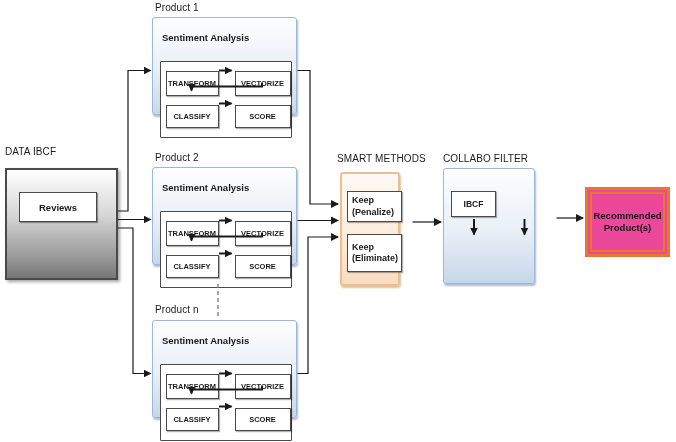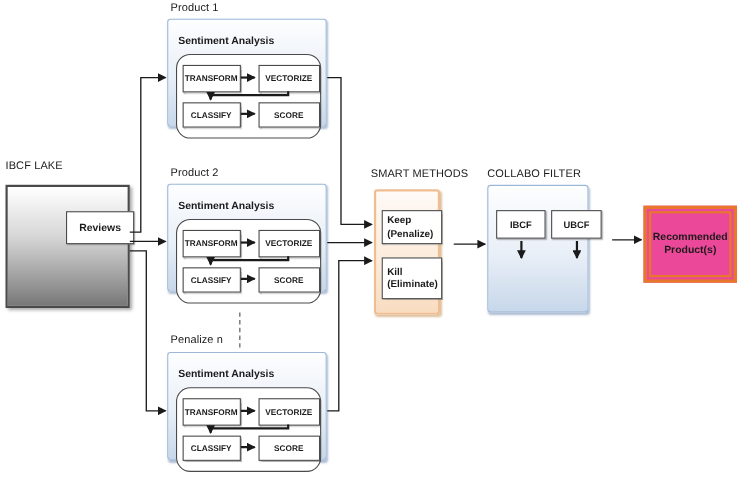--- a/index.html
+++ b/index.html
@@ -13,36 +13,36 @@
     color:var(--text,#1a1a1a);line-height:12px;letter-spacing:.1px;
   }
   
   .dl-box{
     position:absolute;left:5px;top:168px;width:113px;height:112px;box-sizing:border-box;
     border:2px solid var(--datalake_border,#4a4a4a);
     background:linear-gradient(180deg,var(--datalake_top,#ffffff) 0%,#d6d6d6 42%,#9d9d9d 78%,var(--datalake_bottom,#777777) 100%);
     box-shadow:2px 2px 3px rgba(0,0,0,.35);
   }
   .dl-item{
-    position:absolute;left:12px;width:62px;height:30px;box-sizing:border-box;
+    position:absolute;left:12px;width:78px;height:30px;box-sizing:border-box;
     background:#fff;border:1.5px solid var(--inner_border,#4a4a4a);
     display:flex;align-items:center;justify-content:center;
-    font-size:9.5px;font-weight:bold;box-shadow:1px 1px 1px rgba(0,0,0,.35);margin-left:41px;
+    font-size:9.5px;font-weight:bold;box-shadow:1px 1px 1px rgba(0,0,0,.35);
   }
   
   .pbox{
     position:absolute;width:145px;height:98px;box-sizing:border-box;border-radius:3px;
     border:1.5px solid var(--blue_box_border,#9db7d8);
     background:linear-gradient(180deg,var(--blue_box_top,#fdfeff) 0%,#e9eff7 55%,var(--blue_box_bottom,#c7d7ea) 100%);
     box-shadow:1px 2px 2px var(--blue_shadow,#aebdd1);
   }
   .sa-label{position:absolute;left:9px;top:14px;font-size:9.5px;font-weight:bold;white-space:nowrap;}
   .sa-inner{
-    position:absolute;left:7px;top:31px;width:132px;height:77px;box-sizing:border-box;
-    background:#fff;border:1.5px solid var(--inner_border,#4a4a4a);border-radius:13px;
+    position:absolute;left:7px;top:43px;width:132px;height:77px;box-sizing:border-box;
+    background:#fff;border:1.5px solid var(--inner_border,#4a4a4a);border-radius:1px;
   }
   .step{
     position:absolute;box-sizing:border-box;background:#fff;
     border:1.5px solid var(--inner_border,#4a4a4a);
     display:flex;align-items:center;justify-content:center;
     font-size:7.5px;font-weight:bold;white-space:nowrap;
     box-shadow:1px 1px 1px rgba(0,0,0,.3);
   }
   
   .smart-box{
@@ -82,21 +82,21 @@
     display:flex;align-items:center;justify-content:center;text-align:center;
     font-size:9.5px;font-weight:bold;line-height:1.3;padding:2px;
   }
   .connector-layer{position:absolute;left:0;top:0;z-index:5;pointer-events:none;}
 </style>
 </head>
 <body>
 
 <div class="canvas">
 
-  <div class="lbl" style="left:5px;top:146px">IBCF LAKE</div>
+  <div class="lbl" style="left:5px;top:146px">DATA IBCF</div>
   <div class="dl-box">
     <div class="dl-item" style="top:22px">Reviews</div>
   </div>
 
   <div class="lbl" style="left:155px;top:2px">Product 1</div>
   <div class="pbox" style="left:152px;top:17px">
     <div class="sa-label">Sentiment Analysis</div>
     <div class="sa-inner">
       <div class="step" style="left:4.5px;top:8.5px;width:53px;height:25px">TRANSFORM</div>
       <div class="step" style="left:73.5px;top:8.5px;width:56px;height:25px">VECTORIZE</div>
@@ -109,41 +109,40 @@
   <div class="pbox" style="left:152px;top:167px">
     <div class="sa-label">Sentiment Analysis</div>
     <div class="sa-inner">
       <div class="step" style="left:4.5px;top:8.5px;width:53px;height:25px">TRANSFORM</div>
       <div class="step" style="left:73.5px;top:8.5px;width:56px;height:25px">VECTORIZE</div>
       <div class="step" style="left:4.5px;top:42.5px;width:53px;height:23px">CLASSIFY</div>
       <div class="step" style="left:73.5px;top:42.5px;width:56px;height:23px">SCORE</div>
     </div>
   </div>
 
-  <div class="lbl" style="left:155px;top:304px">Penalize n</div>
+  <div class="lbl" style="left:155px;top:304px">Product n</div>
   <div class="pbox" style="left:152px;top:320px">
     <div class="sa-label">Sentiment Analysis</div>
     <div class="sa-inner">
       <div class="step" style="left:4.5px;top:8.5px;width:53px;height:25px">TRANSFORM</div>
       <div class="step" style="left:73.5px;top:8.5px;width:56px;height:25px">VECTORIZE</div>
       <div class="step" style="left:4.5px;top:42.5px;width:53px;height:23px">CLASSIFY</div>
       <div class="step" style="left:73.5px;top:42.5px;width:56px;height:23px">SCORE</div>
     </div>
   </div>
 
   <div class="lbl" style="left:337px;top:153px">SMART METHODS</div>
   <div class="smart-box">
     <div class="smart-item" style="top:17px;height:31px">Keep (Penalize)</div>
-    <div class="smart-item" style="top:60px;height:38px">Kill (Eliminate)</div>
+    <div class="smart-item" style="top:60px;height:38px">Keep (Eliminate)</div>
   </div>
 
   <div class="lbl" style="left:443px;top:153px">COLLABO FILTER</div>
   <div class="collabo-box">
     <div class="cf-item" style="left:7px;top:22px;width:45px;height:26px">IBCF</div>
-    <div class="cf-item" style="left:57px;top:22px;width:46px;height:26px">UBCF</div>
   </div>
 
   <div class="rec-outer">
     <div class="rec-inner">Recommended Product(s)</div>
   </div>
 
   <svg class="connector-layer" width="676" height="442" viewBox="0 0 676 442">
     <defs>
       <marker id="ah" viewBox="0 0 8 8" refX="7" refY="4" markerWidth="8" markerHeight="8" markerUnits="userSpaceOnUse" orient="auto">
         <path d="M0 0 L8 4 L0 8 Z" fill="#1a1a1a"></path>

